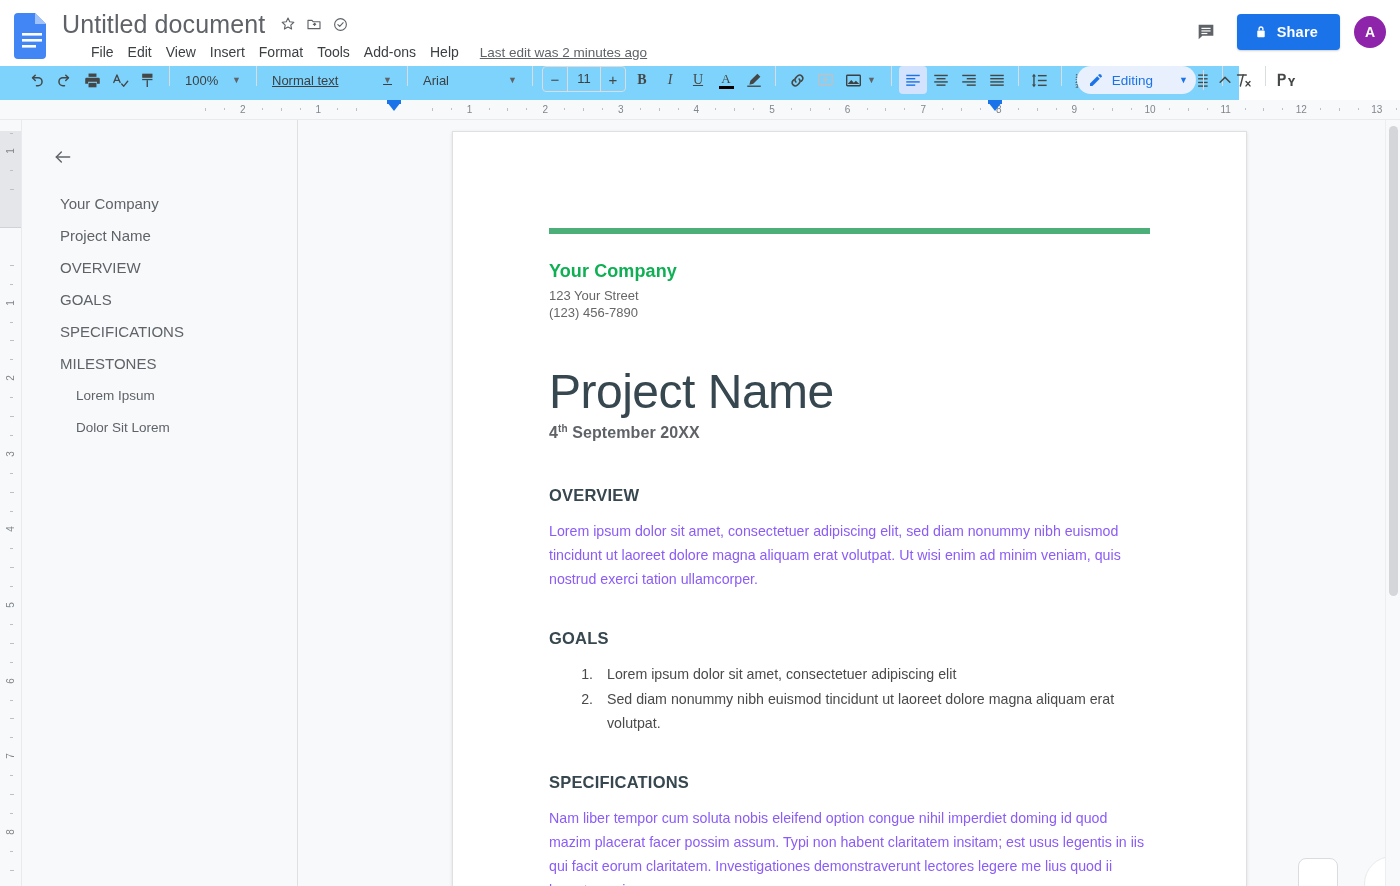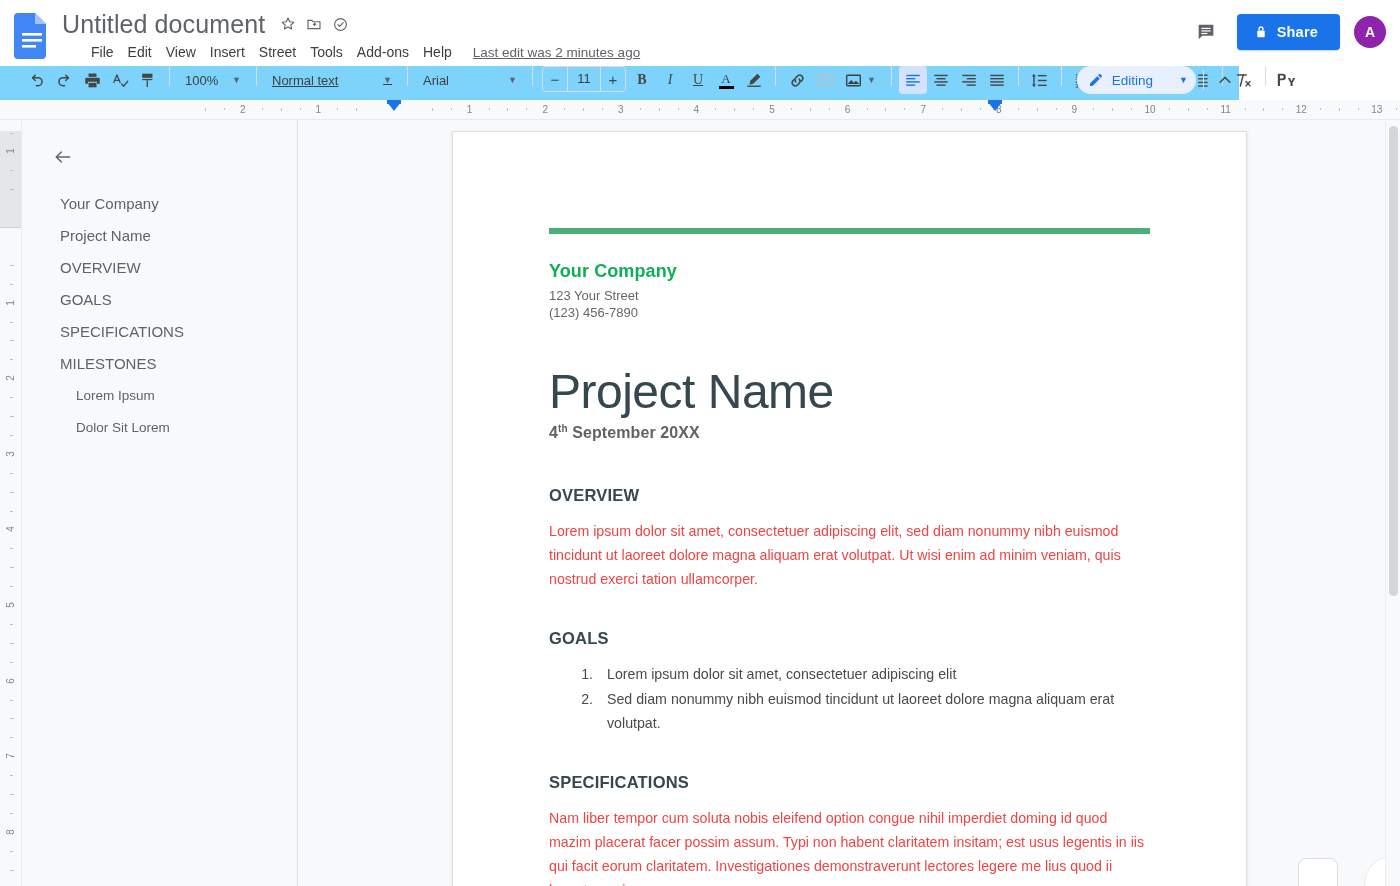--- a/index.html
+++ b/index.html
@@ -232,21 +232,21 @@
   .doc-date {
     font-size: 16px; font-weight: bold; color: #5f6368;
     margin-bottom: 44px; letter-spacing: .1px;
   }
   .doc-date sup { font-size: 10px; vertical-align: super; }
   .doc-h2 {
     font-size: 16.5px; font-weight: bold; color: #37474F;
     letter-spacing: .2px; margin: 0 0 14px 0;
   }
   .doc-p {
-    font-size: 14.2px; color: #ef4444; line-height: 24px;
+    font-size: 14.2px; color: #8b5cf6; line-height: 24px;
     margin-bottom: 38px; text-align: left;
   }
   .doc-ol { margin: 0 0 38px 0; padding-left: 48px; }
   .doc-ol li {
     font-size: 14.2px; color: #4a4a4a; line-height: 24px;
     padding-left: 10px; margin-bottom: 1px;
   }
 
   
   .vscroll {
@@ -306,21 +306,21 @@
             <path d="M8.3 12.1l2.6 2.6 4.9-5.2" stroke-linecap="round" stroke-linejoin="round"></path>
           </svg>
         </div>
       </div>
     </div>
     <div class="menubar">
       <div class="menu-item">File</div>
       <div class="menu-item">Edit</div>
       <div class="menu-item">View</div>
       <div class="menu-item">Insert</div>
-      <div class="menu-item">Street</div>
+      <div class="menu-item">Format</div>
       <div class="menu-item">Tools</div>
       <div class="menu-item">Add-ons</div>
       <div class="menu-item">Help</div>
       <div class="last-edit">Last edit was 2 minutes ago</div>
     </div>
   </div>
 
   <div class="topbar-right">
     <div class="comment-btn">
       <svg width="22" height="22" viewBox="0 0 24 24" fill="currentColor">

